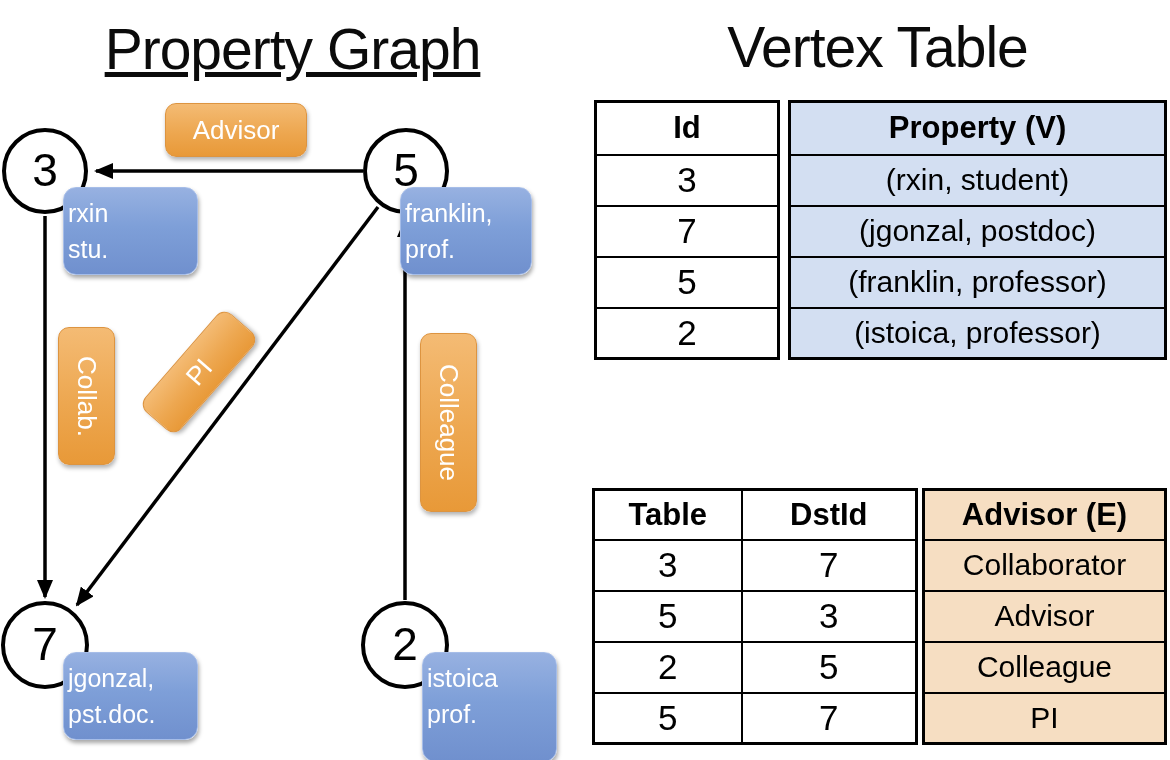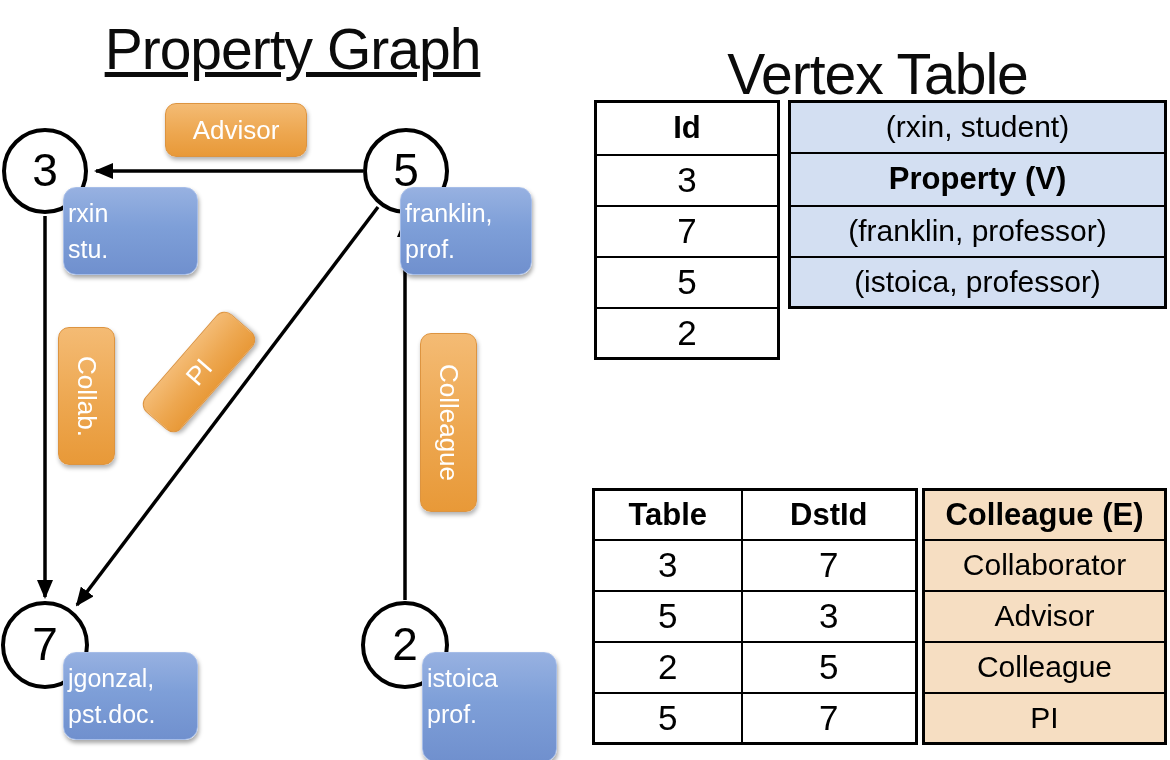--- a/index.html
+++ b/index.html
@@ -103,21 +103,21 @@
   <div class="elabel" style="left:58px;top:327px;width:57px;height:138px;">
     <span class="vert">Collab.</span>
   </div>
   <div class="elabel" style="left:134px;top:348px;width:130px;height:48px;transform:rotate(-49deg);">
     <span>PI</span>
   </div>
   <div class="elabel" style="left:420px;top:333px;width:57px;height:179px;">
     <span class="vert">Colleague</span>
   </div>
 
-  <div class="title" style="left:585px;top:14px;width:585px;margin-top:27px;">Vertex Table</div>
+  <div class="title" style="left:585px;top:14px;width:585px;">Vertex Table</div>
 
   <table class="blk" style="left:594px;top:100px;width:186px;">
     <tbody>
         <tr>
           <td class="hdr" style="height:53px;">Id</td>
         </tr>
     <tr>
           <td class="num" style="height:51px;">3</td>
         </tr>
     <tr>
@@ -128,24 +128,27 @@
         </tr>
     <tr>
           <td class="num" style="height:51px;">2</td>
         </tr>
   </tbody>
     </table>
 
   <table class="blk bluecol" style="left:788px;top:100px;width:379px;">
     <tbody>
         <tr>
+          <td class="hdr" style="height:53px;">Property (V)</td>
+        </tr>
+    <tr>
           <td class="prop" style="height:51px;">(rxin, student)</td>
         </tr>
     <tr>
-          <td class="hdr" style="height:53px;">Property (V)</td>
+          <td class="prop" style="height:51px;">(jgonzal, postdoc)</td>
         </tr>
     <tr>
           <td class="prop" style="height:51px;">(franklin, professor)</td>
         </tr>
     <tr>
           <td class="prop" style="height:51px;">(istoica, professor)</td>
         </tr>
   </tbody>
     </table>
 
@@ -171,21 +174,21 @@
     <tr>
       <td class="num" style="height:51px;">5</td>
       <td class="num">7</td>
     </tr>
   </tbody>
     </table>
 
   <table class="blk orangecol" style="left:922px;top:488px;width:245px;">
     <tbody>
         <tr>
-          <td class="hdr" style="height:50px;">Colleague (E)</td>
+          <td class="hdr" style="height:50px;">Advisor (E)</td>
         </tr>
     <tr>
           <td class="prop" style="height:51px;margin-top:30px;">Collaborator</td>
         </tr>
     <tr>
           <td class="prop" style="height:51px;">Advisor</td>
         </tr>
     <tr>
           <td class="prop" style="height:51px;">Colleague</td>
         </tr>

